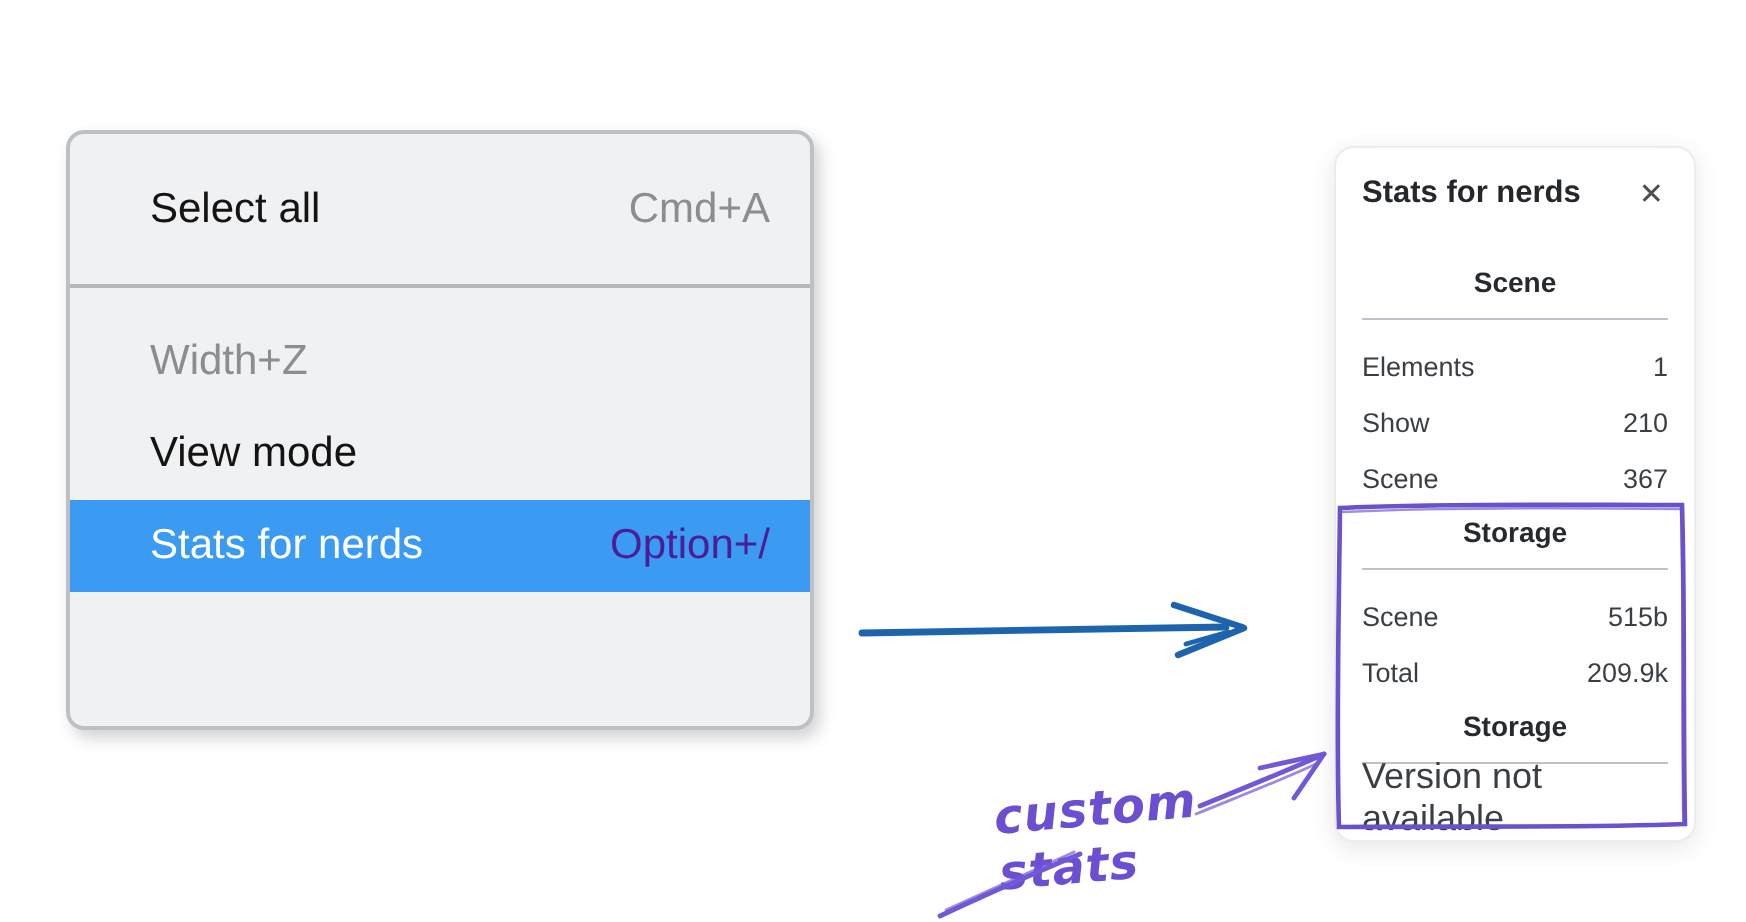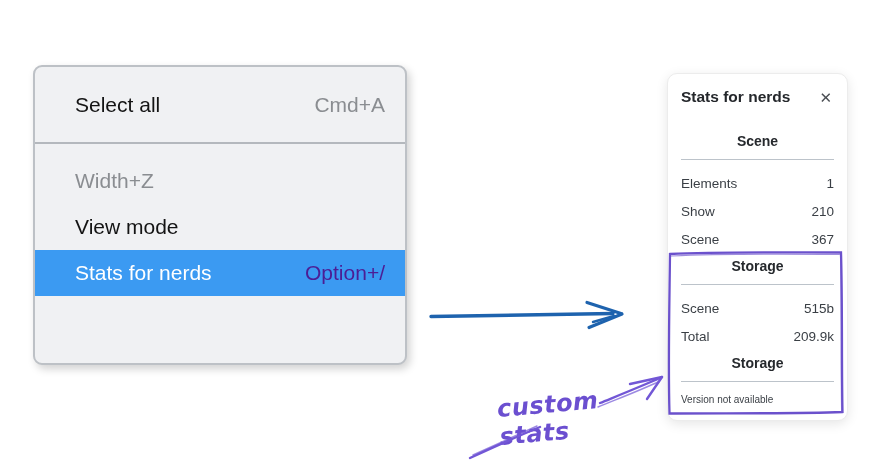--- a/index.html
+++ b/index.html
@@ -34,21 +34,21 @@
     padding:12px 13px 10px 13px;color:#3a3f45;font-size:13.5px;
   }
   .panel-title-row{display:flex;justify-content:space-between;align-items:center;height:22px;}
   .panel-title{font-weight:bold;font-size:15.5px;color:#24272b;}
   .panel-close{font-size:15px;color:#4b4f54;cursor:pointer;line-height:1;padding:2px;}
   .stat-heading{font-weight:bold;font-size:14px;color:#26292d;text-align:center;margin:10px 0 0 0;line-height:18px;}
   .stat-heading.first{margin-top:24px;}
   .stat-hr{height:0;border-top:1px solid #bcc3ca;margin:9px 0 3px 0;}
   .stat-row{display:flex;justify-content:space-between;align-items:flex-end;height:28px;}
   .stat-row .val{text-align:right;}
-  .stat-note{height:28px;display:flex;align-items:center;font-size:10px;}
+  .stat-note{height:28px;display:flex;align-items:center;font-size:18px;}
 
   
   .annotation-text{
     position:absolute;left:498px;top:388px;width:160px;
     font-family:"DejaVu Sans", sans-serif;font-style:italic;
     font-size:24px;font-weight:bold;letter-spacing:0.5px;
     transform:rotate(-5deg);
   }
 
   

